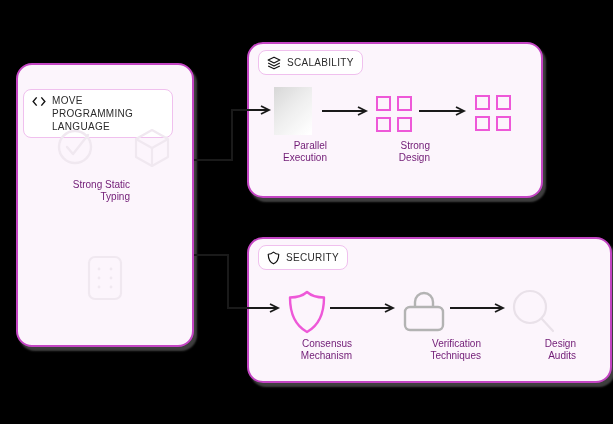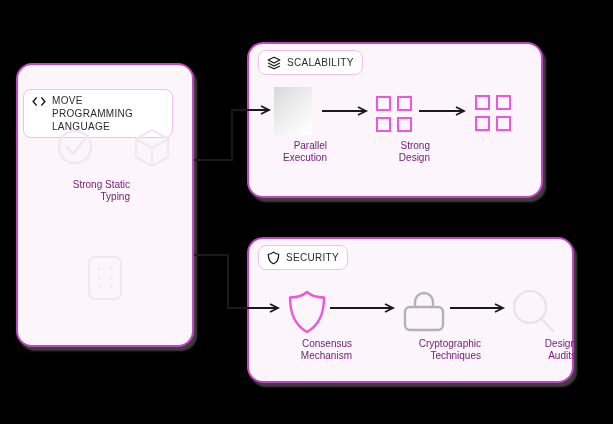--- a/index.html
+++ b/index.html
@@ -116,21 +116,21 @@
 Design</div>
 
     <div class="sq-grid" style="left:226px;top:51px;">
       <span></span>
         <span></span>
         <span></span>
         <span></span>
     </div>
   </section>
 
-  <section class="panel" style="left:247px;top:237px;width:327px;height:146px;">
+  <section class="panel" style="left:247px;top:237px;width:365px;height:146px;">
     <div class="badge" style="left:9px;top:6px;align-items:center;">
       <span class="bicon">
         <svg width="13" height="14" viewBox="0 0 22 24" fill="none" stroke="#111" stroke-width="2" stroke-linejoin="round">
           <path d="M11 2 C8 4.5 4.5 5.5 2 5.5 C2 13 3.5 18.5 11 22 C18.5 18.5 20 13 20 5.5 C17.5 5.5 14 4.5 11 2 Z"></path>
         </svg>
       </span>
       <span class="badge-text">SECURITY</span>
     </div>
 
     <span class="iconbox" style="left:37px;top:50px;">
@@ -140,21 +140,21 @@
     </span>
     <div class="label" style="left:13px;top:99px;width:90px;">Consensus
 Mechanism</div>
 
     <span class="iconbox" style="left:153px;top:49px;">
       <svg width="44" height="44" viewBox="0 0 44 44" fill="none" stroke="#b3b3b3" stroke-width="2.4">
         <rect x="3" y="19" width="38" height="23" rx="5"></rect>
         <path d="M13 19 V14 a9 9 0 0 1 18 0 V19"></path>
       </svg>
     </span>
-    <div class="label" style="left:122px;top:99px;width:110px;">Cryptographic
+    <div class="label" style="left:122px;top:99px;width:110px;">Verification
 Techniques</div>
 
     <span class="iconbox" style="left:260px;top:47px;">
       <svg width="48" height="48" viewBox="0 0 48 48" fill="none" stroke="#e9e1e9" stroke-width="2.2" stroke-linecap="round">
         <circle cx="21" cy="21" r="16"></circle>
         <line x1="32.5" y1="32.5" x2="44" y2="45"></line>
       </svg>
     </span>
     <div class="label" style="left:237px;top:99px;width:90px;">Design
 Audits</div>

